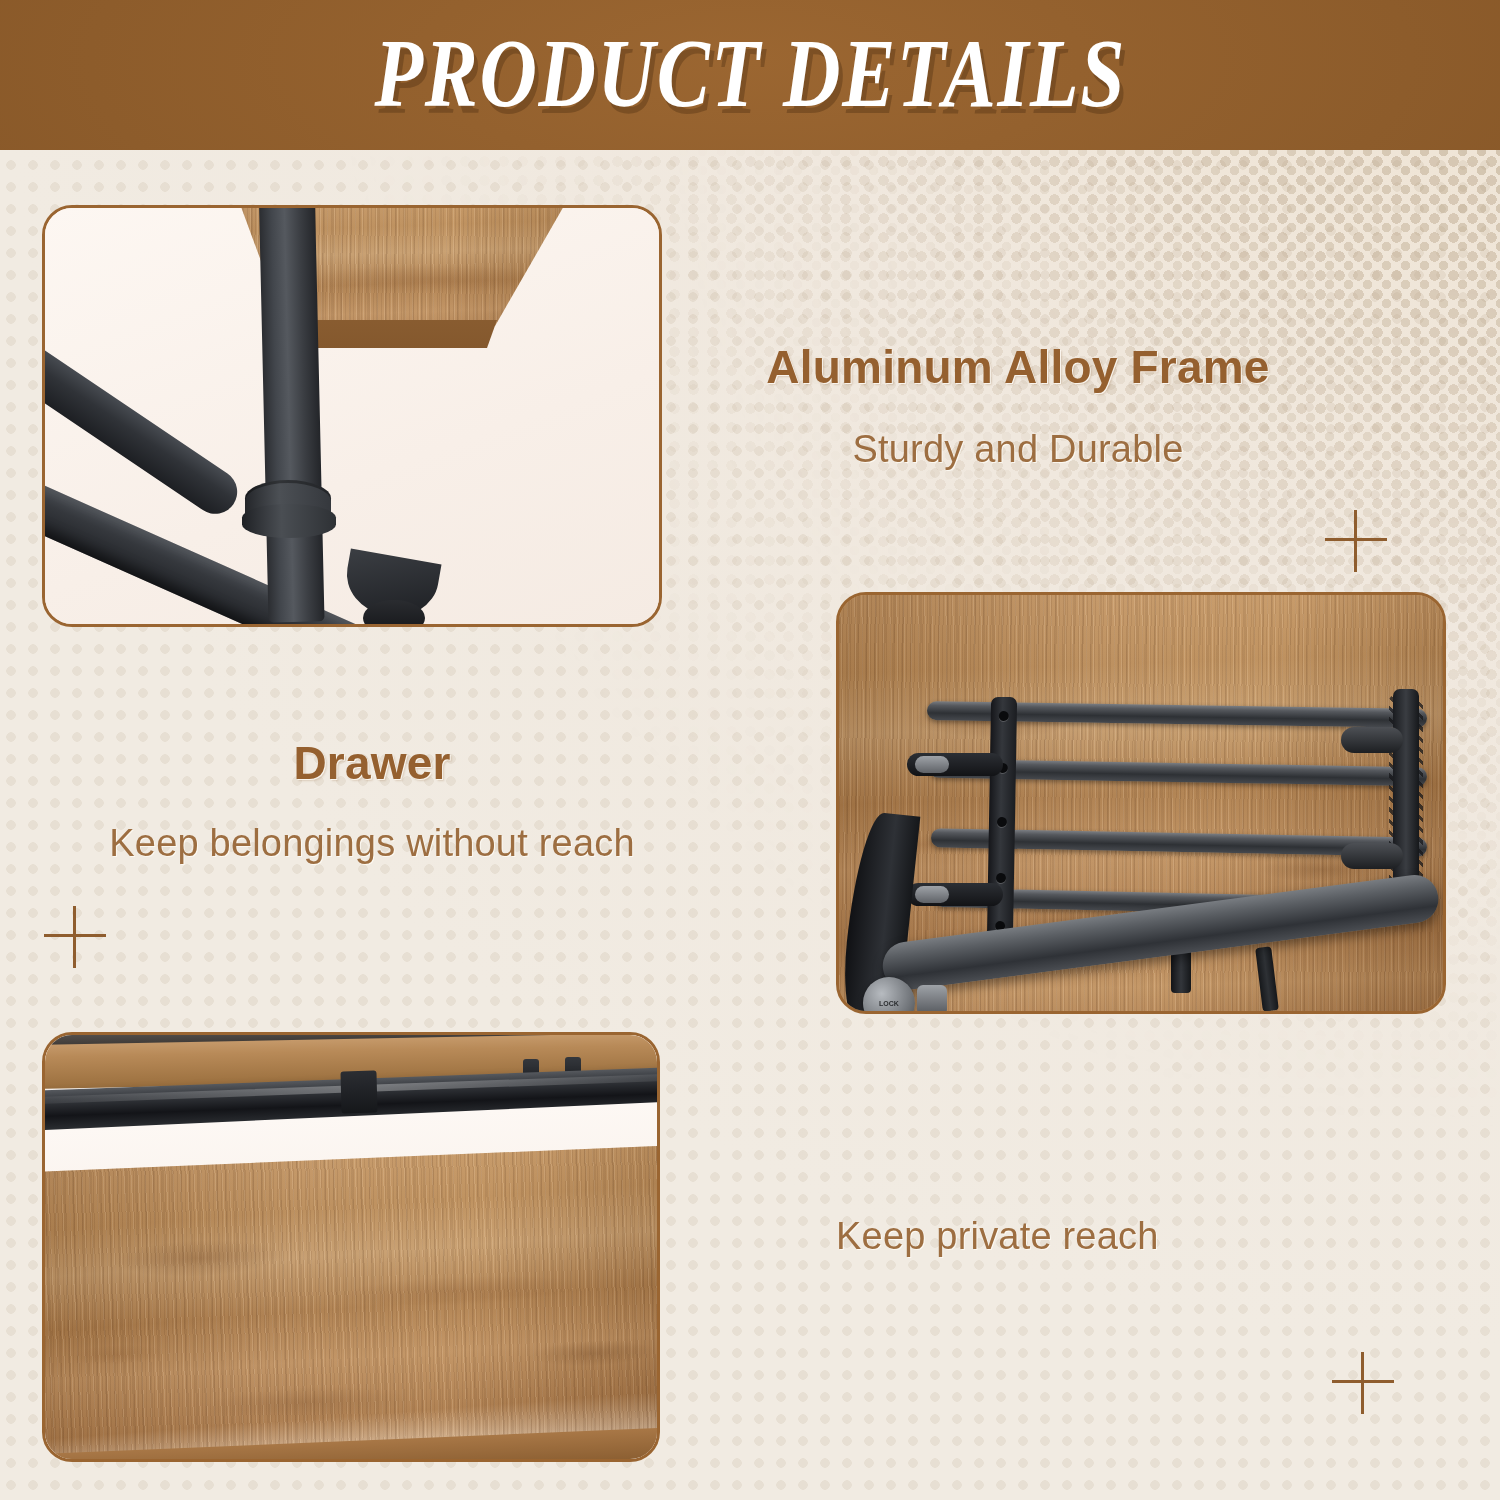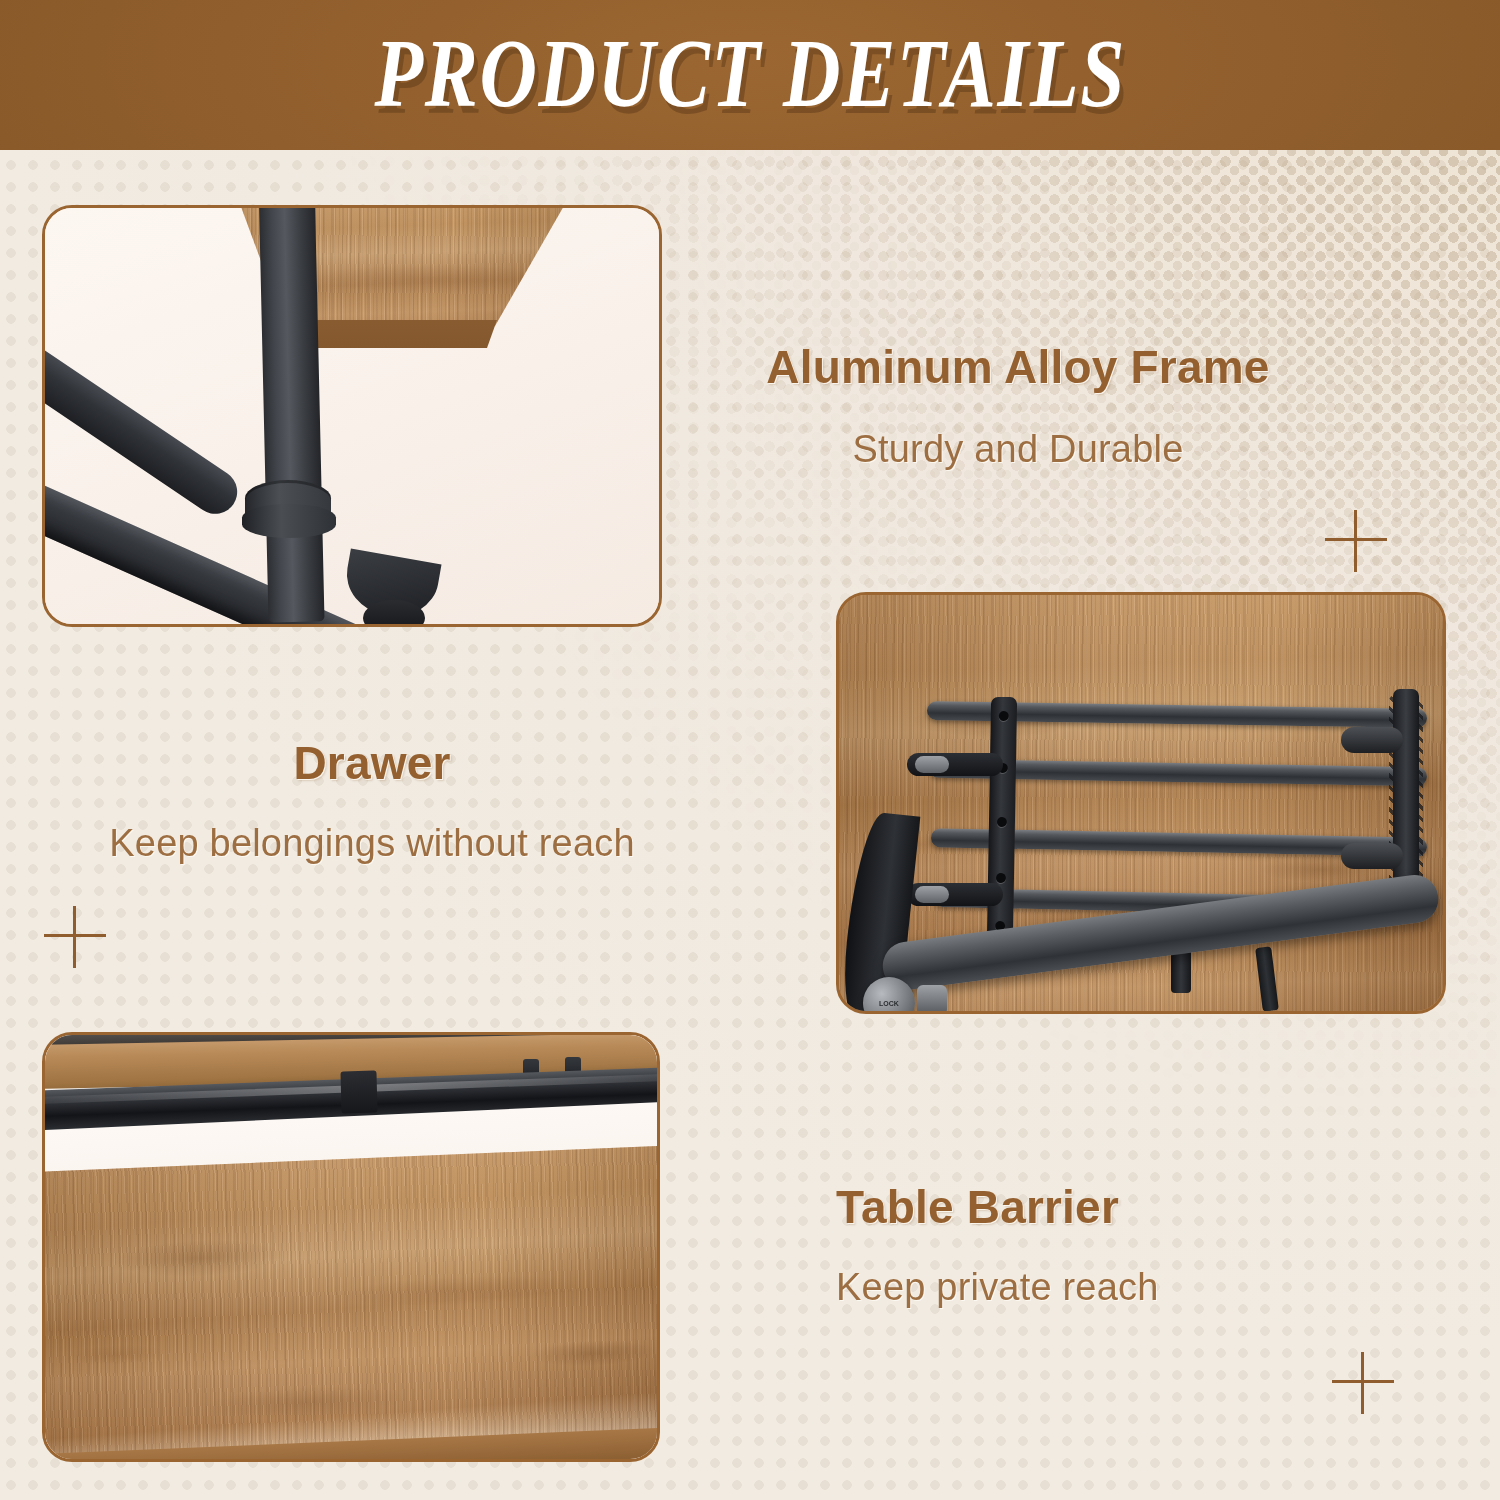--- a/index.html
+++ b/index.html
@@ -417,21 +417,20 @@
     <div class="t-head">Drawer</div>
     <div class="t-sub">Keep belongings without reach</div>
   </div>
 
   <div class="txt blk-frame">
     <div class="t-head">Aluminum Alloy Frame</div>
     <div class="t-sub">Sturdy and Durable</div>
   </div>
 
   <div class="txt blk-barrier">
-    <div class="t-head">Table Barrier</div>
     <div class="t-sub">Keep private reach</div>
   </div>
 
   <div class="cross cross-a">
       <i class="h"></i>
       <i class="v"></i>
     </div>
   <div class="cross cross-b">
       <i class="h"></i>
       <i class="v"></i>

